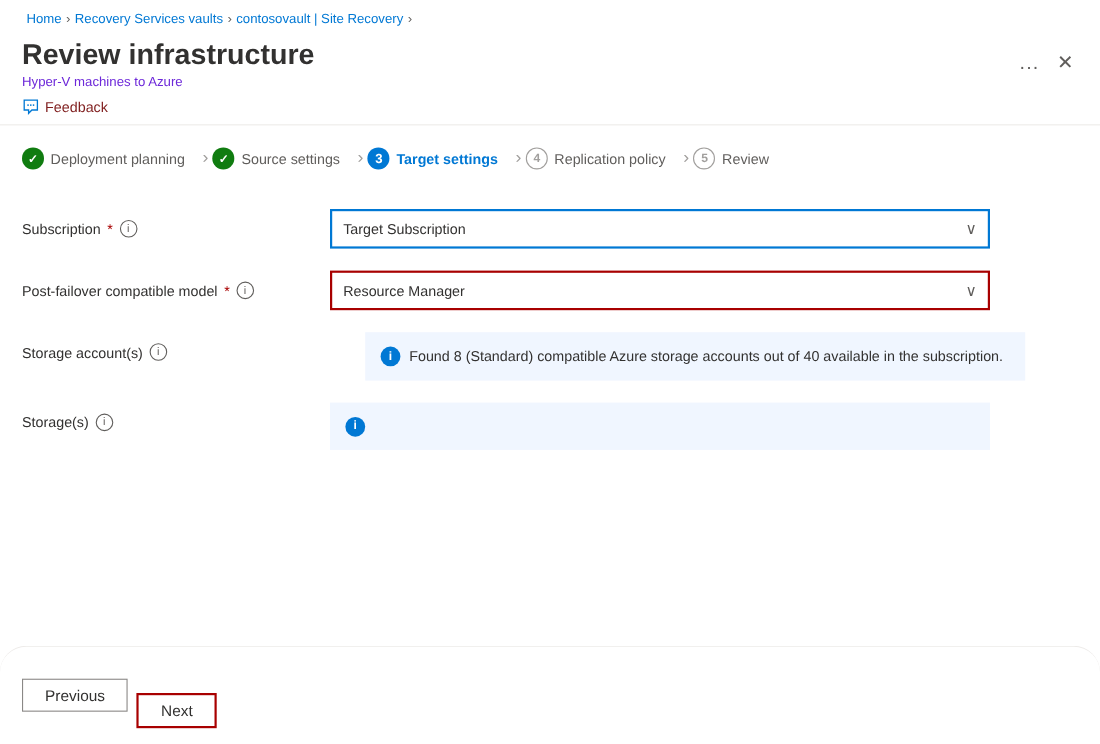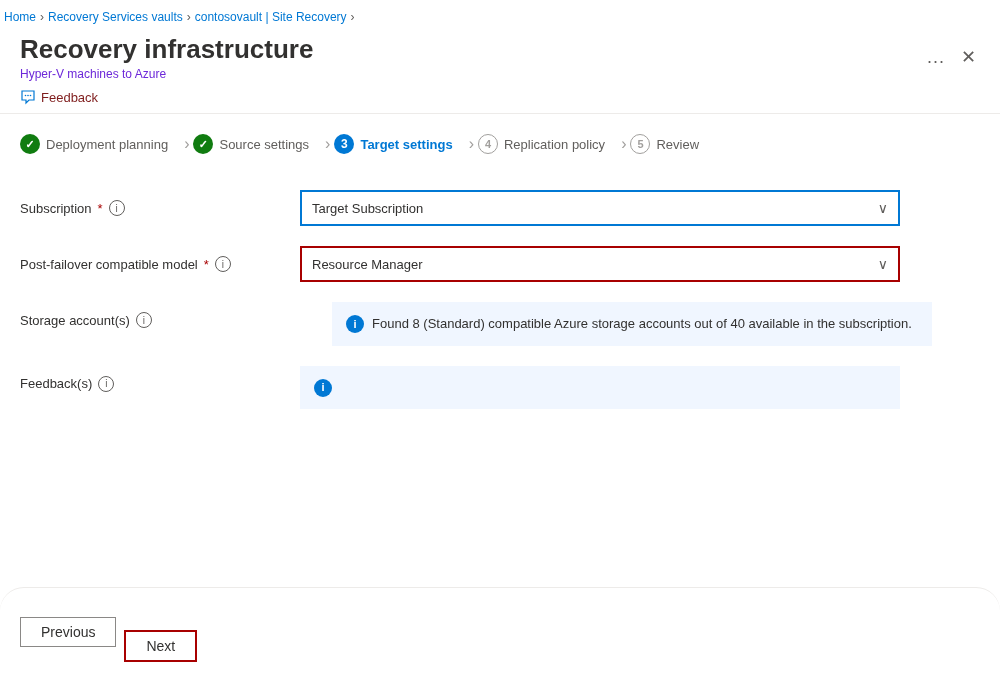--- a/index.html
+++ b/index.html
@@ -1,21 +1,21 @@
 <!DOCTYPE html>
 <html><head>
   <meta charset="utf-8">
   <style>
     * { box-sizing: border-box; margin: 0; padding: 0; }
     body { font-family: 'Segoe UI', Arial, sans-serif; font-size: 14px; color: #323130; background: #fff; }
 
     .page-container { width: 1000px; height: 676px; background: #fff; position: relative; overflow: hidden; }
 
     
-    .breadcrumb { display: flex; align-items: center; padding: 10px 20px 6px 4px; font-size: 12px; color: #0078d4; gap: 4px; }
+    .breadcrumb { display: flex; align-items: center; padding: 10px 20px 6px 4px; font-size: 12px; color: #0078d4; gap: 4px; margin-left: 20px; }
     .breadcrumb span.sep { color: #605e5c; }
     .breadcrumb a { color: #0078d4; text-decoration: none; cursor: pointer; }
 
     
     .header { padding: 4px 20px 0 20px; display: flex; align-items: flex-start; justify-content: space-between; }
     .header-left h1 { font-size: 26px; font-weight: 600; color: #323130; }
     .header-left .subtitle { font-size: 12px; color: #6d28d9; margin-top: 2px; }
     .header-right { display: flex; align-items: center; gap: 8px; margin-top: 8px; }
     .close-btn { background: none; border: none; cursor: pointer; font-size: 18px; color: #605e5c; padding: 4px; }
     .more-btn { background: none; border: none; cursor: pointer; font-size: 18px; color: #605e5c; padding: 4px; letter-spacing: 1px; }
@@ -76,21 +76,21 @@
     <a>Home</a>
     <span class="sep">›</span>
     <a>Recovery Services vaults</a>
     <span class="sep">›</span>
     <a>contosovault | Site Recovery</a>
     <span class="sep">›</span>
   </div>
 
   <div class="header">
     <div class="header-left">
-      <h1>Recovery infrastructure</h1>
+      <h1>Review infrastructure</h1>
       <div class="subtitle">Hyper-V machines to Azure</div>
     </div>
     <div class="header-right">
       <button class="more-btn">...</button>
       <button class="close-btn">✕</button>
     </div>
   </div>
 
   <div class="feedback-bar">
     <button class="feedback-btn">
@@ -174,21 +174,21 @@
         <span class="info-icon">i</span>
       </div>
       <div class="info-box" style="flex:1; max-width:600px;">
         <div class="info-circle">i</div>
         <span>Found 8 (Standard) compatible Azure storage accounts out of 40 available in the subscription.</span>
       </div>
     </div>
 
     <div class="network-row">
       <div class="storage-label">
-        <span>Feedback(s)</span>
+        <span>Storage(s)</span>
         <span class="info-icon">i</span>
       </div>
       <div class="info-box" style="flex:1; max-width:600px;">
         <div class="info-circle">i</div>
       </div>
     </div>
 
   </div>
 
   <div class="bottom-bar">

